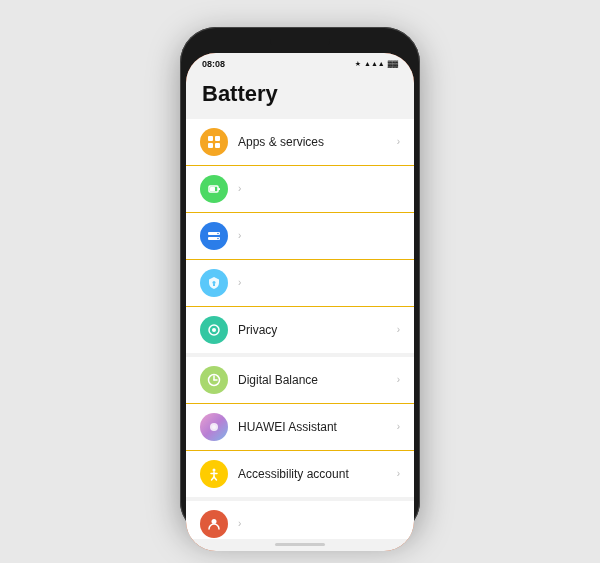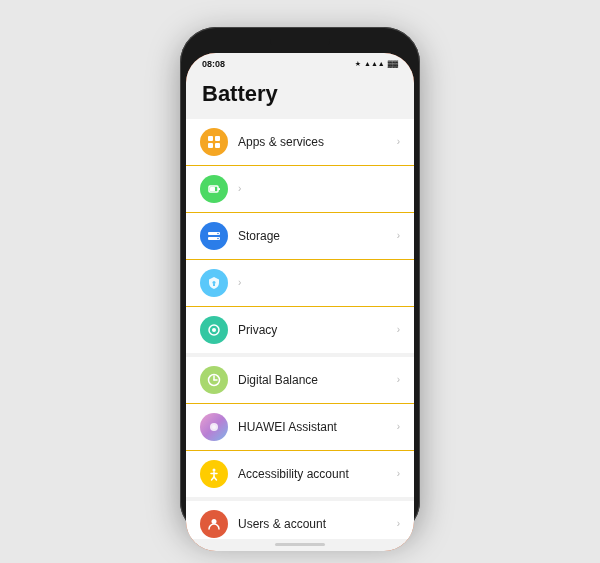--- a/index.html
+++ b/index.html
@@ -210,21 +210,20 @@
 
         <div class="settings-item">
           <div class="item-icon icon-storage">
             <svg width="16" height="16" viewBox="0 0 16 16" fill="none">
               <rect x="2" y="4" width="12" height="3" rx="1" fill="white"></rect>
               <rect x="2" y="9" width="12" height="3" rx="1" fill="white"></rect>
               <circle cx="12" cy="5.5" r="0.8" fill="#2b7de9"></circle>
               <circle cx="12" cy="10.5" r="0.8" fill="#2b7de9"></circle>
             </svg>
           </div>
-          <span class="item-label">Storage</span>
           <span class="item-chevron">›</span>
         </div>
 
         <div class="settings-item">
           <div class="item-icon icon-security">
             <svg width="16" height="16" viewBox="0 0 16 16" fill="none">
               <path d="M8 2L3 4.5V8c0 3 2 5 5 6 3-1 5-3 5-6V4.5L8 2z" fill="white" opacity="0.9"></path>
               <circle cx="8" cy="7.5" r="1.5" fill="#5ac8fa"></circle>
               <rect x="7" y="9" width="2" height="2" rx="0.3" fill="#5ac8fa"></rect>
             </svg>
@@ -288,21 +287,20 @@
 
       <div class="settings-group">
 
         <div class="settings-item">
           <div class="item-icon icon-users">
             <svg width="16" height="16" viewBox="0 0 16 16" fill="none">
               <circle cx="8" cy="5.5" r="2.5" fill="white"></circle>
               <path d="M3 13c0-2.76 2.24-5 5-5s5 2.24 5 5" stroke="white" stroke-width="1.5" fill="none" stroke-linecap="round"></path>
             </svg>
           </div>
-          <span class="item-label">Users &amp; account</span>
           <span class="item-chevron">›</span>
         </div>
 
       </div>
 
     </div>
 
     <div class="home-indicator">
       <div class="home-bar"></div>
     </div>

